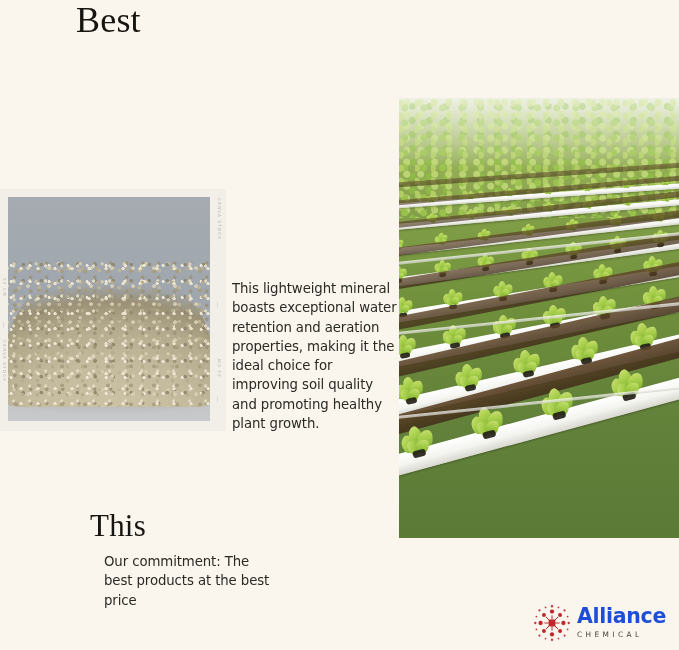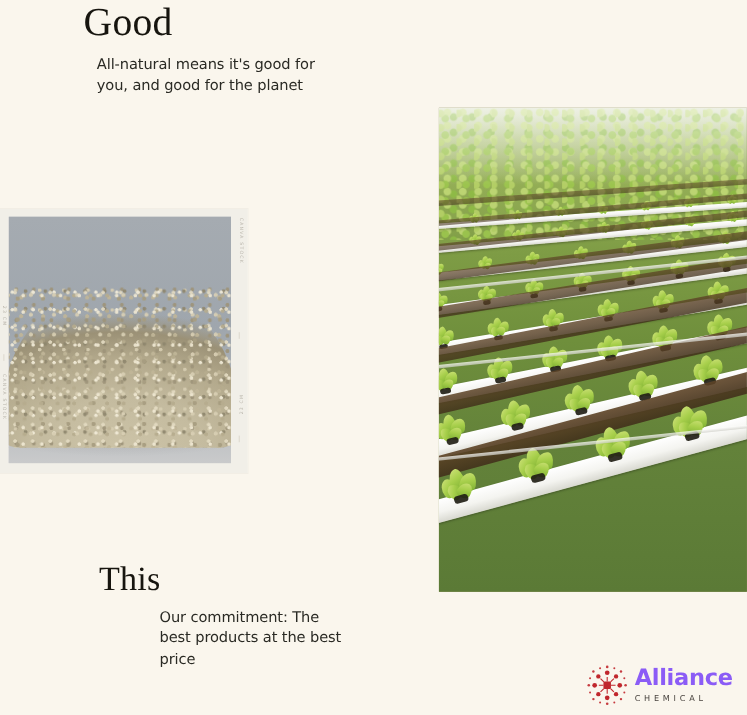--- a/index.html
+++ b/index.html
@@ -40,21 +40,21 @@
     letter-spacing: -0.1px;
   }
 
   #good-heading   { left: 76px;  top: 2px;   font-size: 36px; }
   #good-body      { left: 88px;  top: 50px;  width: 200px; font-size: 13.3px; }
 
   #better-heading { left: 221px; top: 237px; font-size: 31px; }
   #better-body    { left: 232px; top: 279px; width: 166px; font-size: 13.3px; }
 
   #best-heading   { left: 90px;  top: 510px; font-size: 31px; }
-  #best-body      { left: 104px; top: 552px; width: 176px; font-size: 13.3px; margin-left: 41px; }
+  #best-body      { left: 104px; top: 552px; width: 176px; font-size: 13.3px; }
 
   
   .vermiculite-frame {
     position: absolute;
     left: 0px;
     top: 190px;
     width: 225px;
     height: 240px;
     background: #fbfaf6;
     box-shadow: 0 0 0 1px rgba(0,0,0,0.03);
@@ -257,40 +257,39 @@
   .logo-text {
     position: absolute;
     left: 44px;
     top: 3px;
     width: 96px;
   }
   .logo-word {
     font-family: "DejaVu Sans", sans-serif;
     font-weight: bold;
     font-size: 20.5px;
-    color: #8b5cf6;
+    color: #1d4ed8;
     letter-spacing: -0.3px;
     line-height: 1;
   }
   .logo-sub {
     font-family: "DejaVu Sans", sans-serif;
     font-size: 7.4px;
     color: #4a4540;
     letter-spacing: 3.4px;
     line-height: 1;
     margin-top: 4px;
   }
 </style>
 </head>
 <body>
 
 <div class="stage">
 
-  <div class="heading" id="good-heading">Good</div>
-  <div class="bodytext" id="good-body">All-natural means it's good for you, and good for the planet</div>
+  <div class="heading" id="good-heading">Best</div>
 
   <div class="vermiculite-frame">
     <div class="frame-rule top"></div>
     <div class="frame-rule bottom"></div>
     <div class="frame-rule left"></div>
     <div class="frame-rule right"></div>
 
     <div class="ruler-label rl-l1">23 CM</div>
     <div class="ruler-label rl-l2">CANVA STOCK</div>
     <div class="ruler-label rl-r1">CANVA STOCK</div>
@@ -302,20 +301,21 @@
 
     <div class="vermiculite-photo">
       <div class="verm-backdrop"></div>
       <div class="verm-shadow"></div>
       <div class="verm-pile">
         <div class="verm-grain"></div>
       </div>
     </div>
   </div>
 
+  <div class="bodytext" id="better-body">This lightweight mineral boasts exceptional water retention and aeration properties, making it the ideal choice for improving soil quality and promoting healthy plant growth.</div>
 
   <div class="lettuce-photo">
     <div class="lettuce-bg"></div>
     <div class="far-canopy"></div>
     <div id="rows-layer">
         <div class="soil-band" style="top: 96px; height: 4.5px; transform: rotate(-4deg); opacity: 0.55;"></div>
         <div class="channel" style="left: -40px; top: 108px; width: 440px; height: 5px; transform: rotate(-4deg);"></div>
         <div class="plant" style="left: 28.3333px; top: 95.7417px; width: 8.84px; height: 8.16px; transform: rotate(-4deg);">
           <i style="left: 0px; top: 2.04px; width: 4.42px; height: 4.76px; transform: rotate(-26deg);"></i>
           <i style="left: 2.72px; top: 0px; width: 4.08px; height: 5.78px; transform: rotate(-4deg);"></i>

